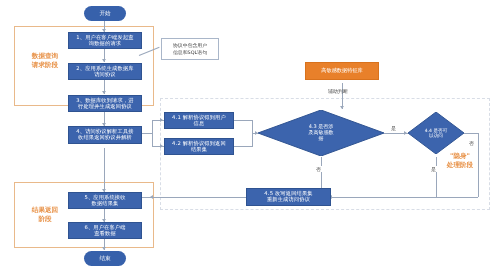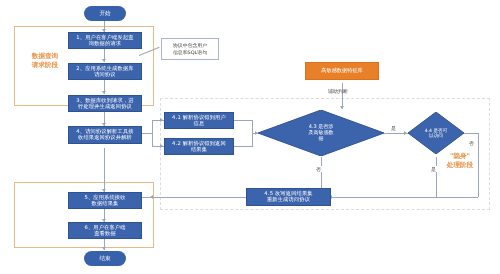--- a/index.html
+++ b/index.html
@@ -133,20 +133,22 @@
 </head>
 <body>
 
 <div id="canvas">
 
   <div class="stage-box" style="left:14px; top:26px; width:140px; height:80px;"></div>
   <div class="stage-label" style="left:18px; top:52px; width:54px;">数据查询
 请求阶段</div>
 
   <div class="stage-box" style="left:14px; top:182px; width:140px; height:66px;"></div>
+  <div class="stage-label" style="left:18px; top:206px; width:54px;">结果返回
+阶段</div>
 
   <div class="stage-box dashed" style="left:160px; top:98px; width:330px; height:112px; border-color:#d8dde6;"></div>
   <div class="stage-label" style="left:432px; top:152px; width:56px;">"隐身"
 处理阶段</div>
 
   <div class="edge v" style="left:104px; top:20px; height:12px;"></div>
   <div class="arrow down" style="left:102px; top:29px;"></div>
 
   <div class="edge v" style="left:104px; top:48px; height:14px;"></div>
   <div class="arrow down" style="left:102px; top:59px;"></div>

